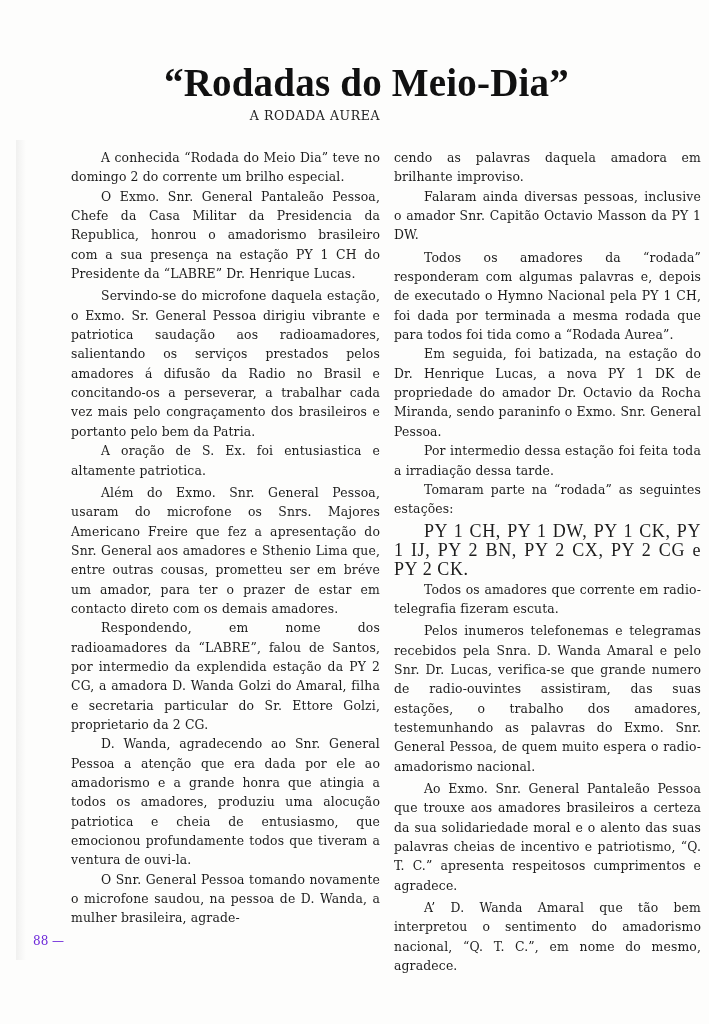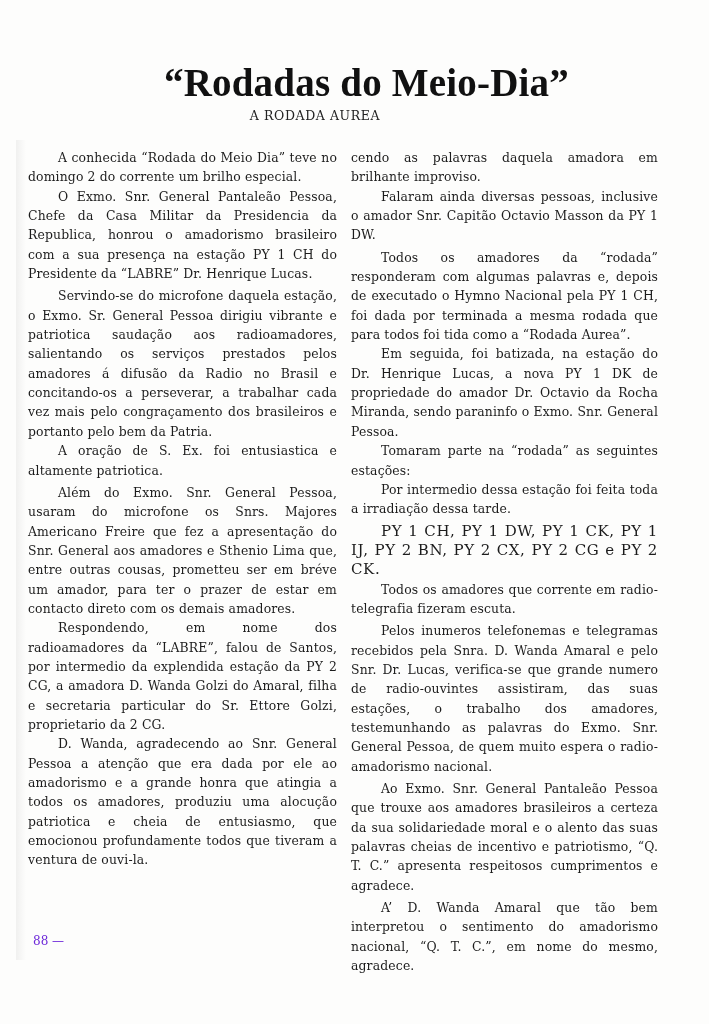--- a/index.html
+++ b/index.html
@@ -10,28 +10,28 @@
   .title {
     position:absolute; top:48px; left:0; width:709px; text-align:center;
     font-family:"Liberation Serif", serif; font-size:39px; letter-spacing:0.2px; color:#111;
   }
   .subtitle {
     position:absolute; top:108px; left:0; width:630px; text-align:center;
     font-family:"DejaVu Serif", serif; font-size:12.5px; letter-spacing:0.6px; color:#222;
   }
   .col {
     position:absolute; top:148px; width:309px;
-    font-size:12.4px; line-height:19.35px; text-align:justify; letter-spacing:0.15px;
+    font-size:12.4px; line-height:19.35px; text-align:justify; letter-spacing:0.15px;margin-left:43px;
   }
   .col.left { left:28px; }
   .col.right { left:351px; width:307px; }
   .col p { margin:0; text-indent:30px; hyphens:manual; }
   .col p.noindent { text-indent:0; }
   .col p.gap { margin-top:3px; }
-  .stations { font-size:15px; letter-spacing:0.6px; }
+  .stations { font-size:18px; letter-spacing:0.6px;font-family:Liberation Serif, serif; }
   .page-num {
     position:absolute; top:934px; left:33px; font-size:12px; color:#6d28d9;
   }
   .scan-shade {
     position:absolute; top:140px; left:16px; width:10px; height:820px;
     background:linear-gradient(to right, rgba(0,0,0,0.05), rgba(0,0,0,0));
   }
 </style>
 </head>
 <body>
@@ -42,29 +42,30 @@
 <div class="subtitle">A RODADA AUREA</div>
 
 <div class="col left">
   <p>A conhecida “Rodada do Meio Dia” teve no domingo 2 do corrente um brilho especial.</p>
   <p>O Exmo. Snr. General Pantaleão Pessoa, Chefe da Casa Militar da Presidencia da Republica, honrou o amadorismo brasileiro com a sua presença na estação PY 1 CH do Presidente da “LABRE” Dr. Henrique Lucas.</p>
   <p class="gap">Servindo-se do microfone daquela estação, o Exmo. Sr. General Pessoa dirigiu vibrante e patriotica saudação aos radioamadores, salientando os serviços prestados pelos amadores á difusão da Radio no Brasil e concitando-os a perseverar, a trabalhar cada vez mais pelo congraçamento dos brasileiros e portanto pelo bem da Patria.</p>
   <p>A oração de S. Ex. foi entusiastica e altamente patriotica.</p>
   <p class="gap">Além do Exmo. Snr. General Pessoa, usaram do microfone os Snrs. Majores Americano Freire que fez a apresentação do Snr. General aos amadores e Sthenio Lima que, entre outras cousas, prometteu ser em bréve um amador, para ter o prazer de estar em contacto direto com os demais amadores.</p>
   <p>Respondendo, em nome dos radioamadores da “LABRE”, falou de Santos, por intermedio da explendida estação da PY 2 CG, a amadora D. Wanda Golzi do Amaral, filha e secretaria particular do Sr. Ettore Golzi, proprietario da 2 CG.</p>
   <p>D. Wanda, agradecendo ao Snr. General Pessoa a atenção que era dada por ele ao amadorismo e a grande honra que atingia a todos os amadores, produziu uma alocução patriotica e cheia de entusiasmo, que emocionou profundamente todos que tiveram a ventura de ouvi-la.</p>
+  <p>O Snr. General Pessoa tomando novamente o microfone saudou, na pessoa de D. Wanda, a mulher brasileira, agrade-</p>
 </div>
 
 <div class="col right">
   <p class="noindent">cendo as palavras daquela amadora em brilhante improviso.</p>
   <p>Falaram ainda diversas pessoas, inclusive o amador Snr. Capitão Octavio Masson da PY 1 DW.</p>
   <p class="gap">Todos os amadores da “rodada” responderam com algumas palavras e, depois de executado o Hymno Nacional pela PY 1 CH, foi dada por terminada a mesma rodada que para todos foi tida como a “Rodada Aurea”.</p>
   <p>Em seguida, foi batizada, na estação do Dr. Henrique Lucas, a nova PY 1 DK de propriedade do amador Dr. Octavio da Rocha Miranda, sendo paraninfo o Exmo. Snr. General Pessoa.</p>
+  <p>Por intermedio dessa estação foi feita toda a irradiação dessa tarde.</p>
   <p>Tomaram parte na “rodada” as seguintes estações:</p>
-  <p>Por intermedio dessa estação foi feita toda a irradiação dessa tarde.</p>
   <p class="gap stations">PY 1 CH, PY 1 DW, PY 1 CK, PY 1 IJ, PY 2 BN, PY 2 CX, PY 2 CG e PY 2 CK.</p>
   <p>Todos os amadores que corrente em radio-telegrafia fizeram escuta.</p>
   <p class="gap">Pelos inumeros telefonemas e telegramas recebidos pela Snra. D. Wanda Amaral e pelo Snr. Dr. Lucas, verifica-se que grande numero de radio-ouvintes assistiram, das suas estações, o trabalho dos amadores, testemunhando as palavras do Exmo. Snr. General Pessoa, de quem muito espera o radio-amadorismo nacional.</p>
   <p class="gap">Ao Exmo. Snr. General Pantaleão Pessoa que trouxe aos amadores brasileiros a certeza da sua solidariedade moral e o alento das suas palavras cheias de incentivo e patriotismo, “Q. T. C.” apresenta respeitosos cumprimentos e agradece.</p>
   <p class="gap">A’ D. Wanda Amaral que tão bem interpretou o sentimento do amadorismo nacional, “Q. T. C.”, em nome do mesmo, agradece.</p>
 </div>
 
 <div class="page-num">88 —</div>
 
 </body></html>

